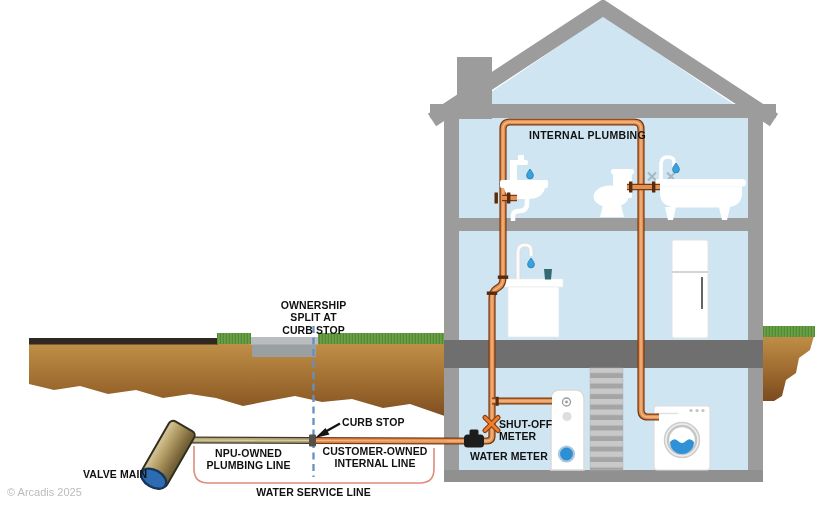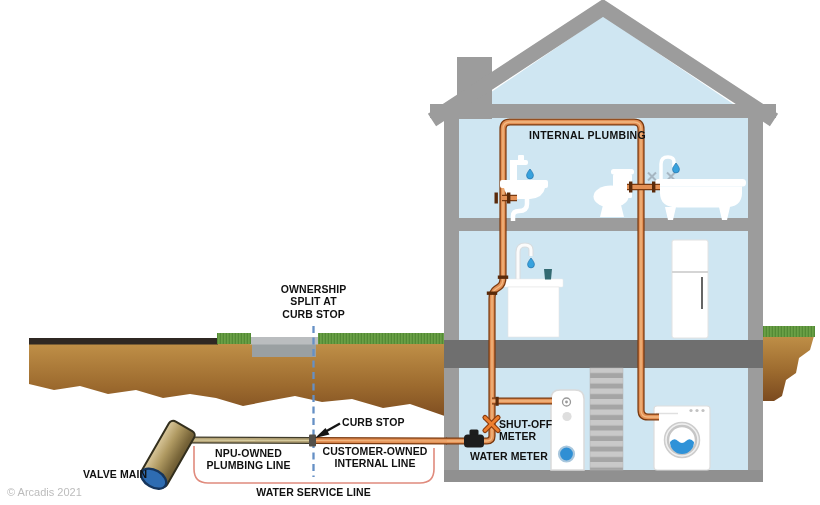--- a/index.html
+++ b/index.html
@@ -6,21 +6,21 @@
   .stage{position:relative;width:820px;height:505px;background:#ffffff;overflow:hidden;
          font-family:"Liberation Sans",sans-serif;}
   .stage svg{position:absolute;left:0;top:0;}
   .lbl{position:absolute;font:700 10.5px/1.18 "Liberation Sans",sans-serif;color:#101010;
        white-space:pre-line;text-align:center;letter-spacing:.1px;}
   .lbl.left{text-align:left;}
   .lbl.nowrap{white-space:nowrap;}
   .copyright{position:absolute;font:400 11px/1.1 "Liberation Sans",sans-serif;color:#bcbcbc;
              white-space:nowrap;}
   .lbl-internal{left:505px;top:129px;width:165px;letter-spacing:.3px;}
-  .lbl-ownership{left:262px;top:283px;width:103px;}
+  .lbl-ownership{left:262px;top:299px;width:103px;}
   .lbl-curbstop{left:342px;top:416px;}
   .lbl-npu{left:197px;top:447px;width:103px;}
   .lbl-customer{left:313px;top:445px;width:124px;}
   .lbl-wsl{left:231px;top:486px;width:165px;}
   .lbl-watermain{left:83px;top:468px;}
   .lbl-watermeter{left:470px;top:450px;}
   .lbl-shutoff{left:499px;top:418px;width:85px;}
   .copyright{left:7px;top:486px;}
 </style>
 </head>
@@ -227,14 +227,14 @@
 <div class="lbl lbl-curbstop nowrap">CURB STOP</div>
 <div class="lbl lbl-npu">NPU-OWNED
 PLUMBING LINE</div>
 <div class="lbl lbl-customer">CUSTOMER-OWNED
 INTERNAL LINE</div>
 <div class="lbl lbl-wsl">WATER SERVICE LINE</div>
 <div class="lbl lbl-watermain nowrap">VALVE MAIN</div>
 <div class="lbl lbl-watermeter nowrap left">WATER METER</div>
 <div class="lbl lbl-shutoff left">SHUT-OFF
 METER</div>
-<div class="copyright">© Arcadis 2021</div>
+<div class="copyright">© Arcadis 2025</div>
 </div>
 
 </body></html>

